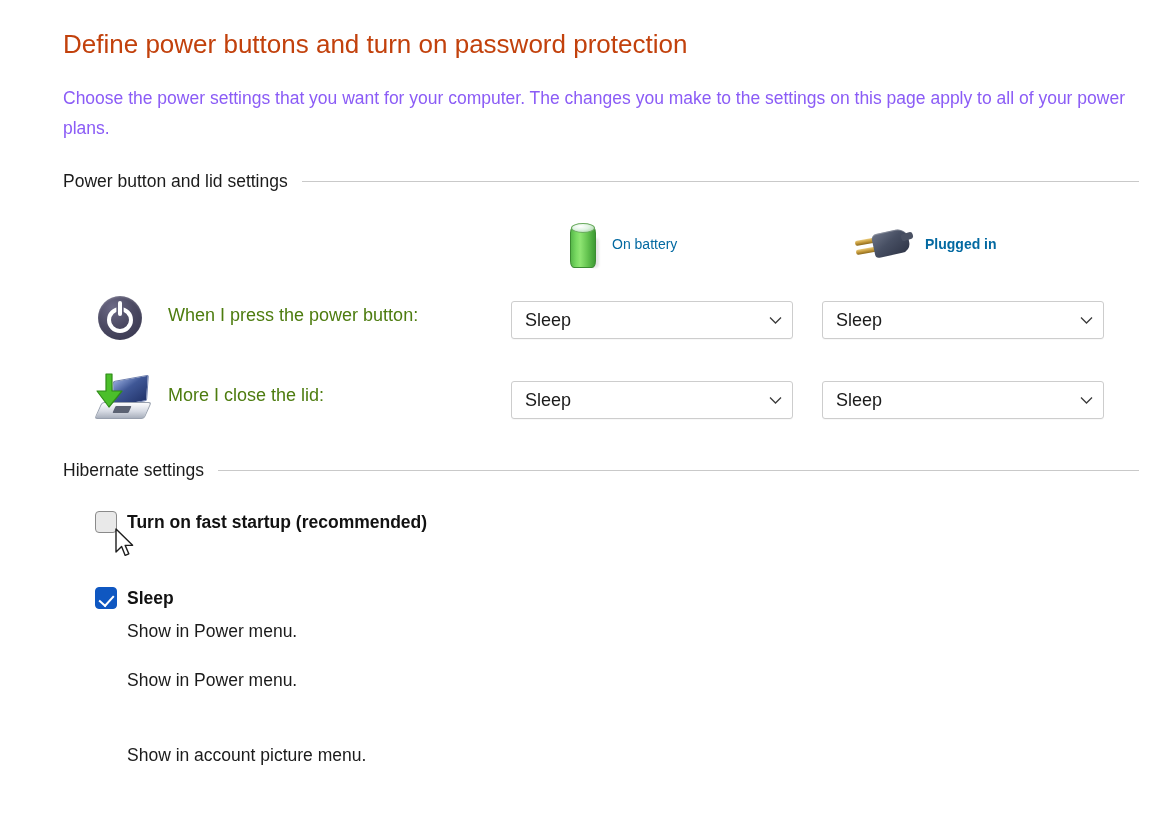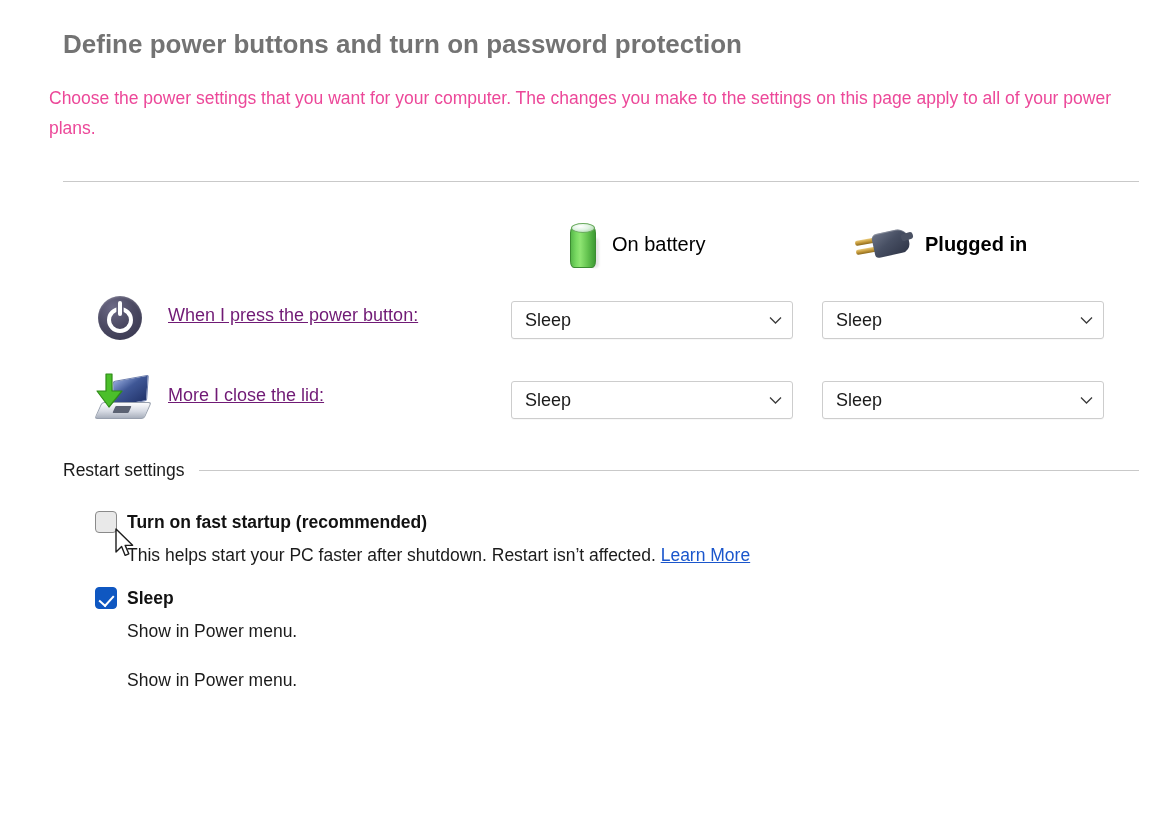--- a/index.html
+++ b/index.html
@@ -17,33 +17,33 @@
     position: relative;
   }
 
   
   .page-title {
     position: absolute;
     left: 63px;
     top: 27px;
     font-size: 26px;
     line-height: 34px;
-    color: #737373;
-    font-weight: 700;
+    color: #c2410c;
+    font-weight: 400;
     white-space: nowrap;
   }
 
   .page-desc {
     position: absolute;
-    left: 49px;
+    left: 63px;
     top: 83px;
     width: 1078px;
     font-size: 17.5px;
     line-height: 30px;
-    color: #ec4899;
+    color: #8b5cf6;
   }
 
   
   .group-head {
     position: absolute;
     display: flex;
     align-items: center;
     left: 63px;
     right: 18px;
     height: 26px;
@@ -67,22 +67,22 @@
     position: absolute;
     display: flex;
     align-items: center;
     gap: 14px;
     top: 218px;
     height: 52px;
   }
   #col-battery { left: 568px; }
   #col-plugged { left: 853px; font-weight: bold; }
   .col-head .col-label {
-    font-size: 20px;
-    color: #000000;
+    font-size: 14px;
+    color: #0369a1;
     white-space: nowrap;
   }
 
   
   .ico-battery {
     width: 30px; height: 52px;
     position: relative;
     flex: 0 0 auto;
   }
   .ico-battery .body {
@@ -159,23 +159,22 @@
     position: absolute;
     left: 29px;
     top: 0px;
     width: 58px; height: 58px;
   }
   .row-label {
     position: absolute;
     left: 105px;
     top: 15px;
     font-size: 18px;
-    color: #701a75;
-    white-space: nowrap;
-    text-decoration: underline;
+    color: #4d7c0f;
+    white-space: nowrap;
   }
 
   
   .ico-power {
     position: relative;
     width: 56px; height: 56px;
     border-radius: 50%;
     background: linear-gradient(145deg, #f2f3f5 0%, #c3c6cc 38%, #9a9ea8 64%, #d8dade 100%);
     box-shadow: 0 1px 2px rgba(0,0,0,0.35);
   }
@@ -346,20 +345,21 @@
   }
 </style>
 </head>
 <body>
 
 <div class="page-title">Define power buttons and turn on password protection</div>
 
 <div class="page-desc">Choose the power settings that you want for your computer. The changes you make to the settings on this page apply to all of your power plans.</div>
 
 <div class="group-head" id="grp-power">
+  <span class="gh-label">Power button and lid settings</span>
   <span class="gh-rule"></span>
 </div>
 
 <div class="col-head" id="col-battery">
   <span class="ico-battery">
     <span class="shadow"></span>
     <span class="body"></span>
     <span class="cap"></span>
   </span>
   <span class="col-label">On battery</span>
@@ -434,44 +434,42 @@
     <span class="combo-value">Sleep</span>
     <span class="combo-arrow">
       <svg width="13" height="9" viewBox="0 0 13 9">
         <path d="M1 1.5 L6.5 7 L12 1.5" fill="none" stroke="#3b3b3b" stroke-width="1.3"></path>
       </svg>
     </span>
   </div>
 </div>
 
 <div class="group-head" id="grp-shutdown">
-  <span class="gh-label">Restart settings</span>
+  <span class="gh-label">Hibernate settings</span>
   <span class="gh-rule"></span>
 </div>
 
 <div class="opt" id="opt-faststartup">
   <div class="opt-head">
     <span class="cbox off hover"></span>
     <span class="opt-title">Turn on fast startup (recommended)</span>
   </div>
-  <div class="opt-sub">
-    <span>This helps start your PC faster after shutdown. Restart isn’t affected. </span><a href="#">Learn More</a>
-  </div>
 </div>
 
 <div class="opt" id="opt-sleep">
   <div class="opt-head">
     <span class="cbox on"></span>
     <span class="opt-title">Sleep</span>
   </div>
   <div class="opt-sub">Show in Power menu.</div>
 </div>
 
 <div class="opt" id="opt-hibernate">
   <div class="opt-sub">Show in Power menu.</div>
 </div>
 
 <div class="opt" id="opt-lock">
+  <div class="opt-sub">Show in account picture menu.</div>
 </div>
 
 <svg class="cursor" viewBox="0 0 22 32">
   <path d="M2 1 L2 24 L7.6 18.6 L11.2 27.4 L14.8 25.8 L11.2 17.4 L18.6 17.2 Z" fill="#ffffff" stroke="#1d1d1d" stroke-width="1.4" stroke-linejoin="round"></path>
 </svg>
 
 </body></html>

